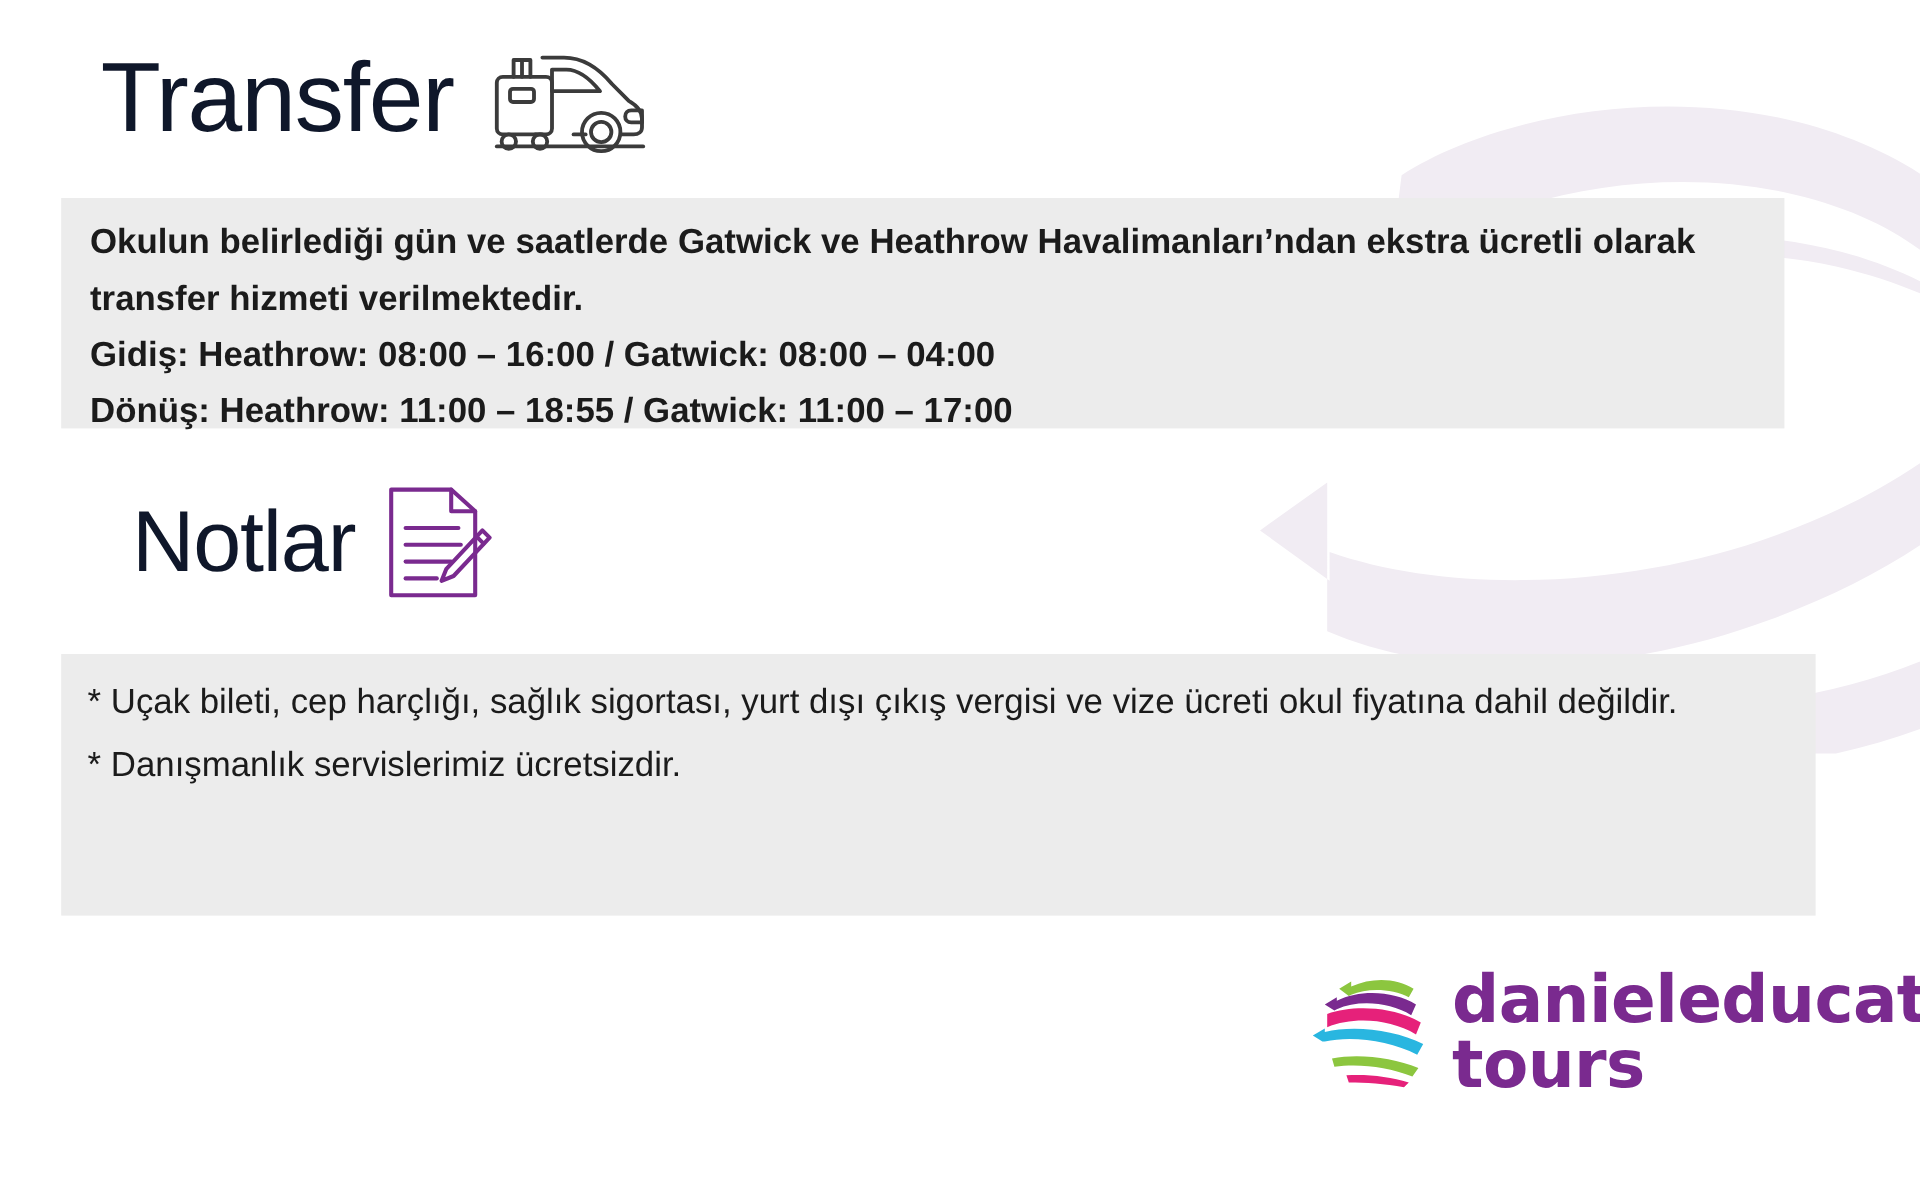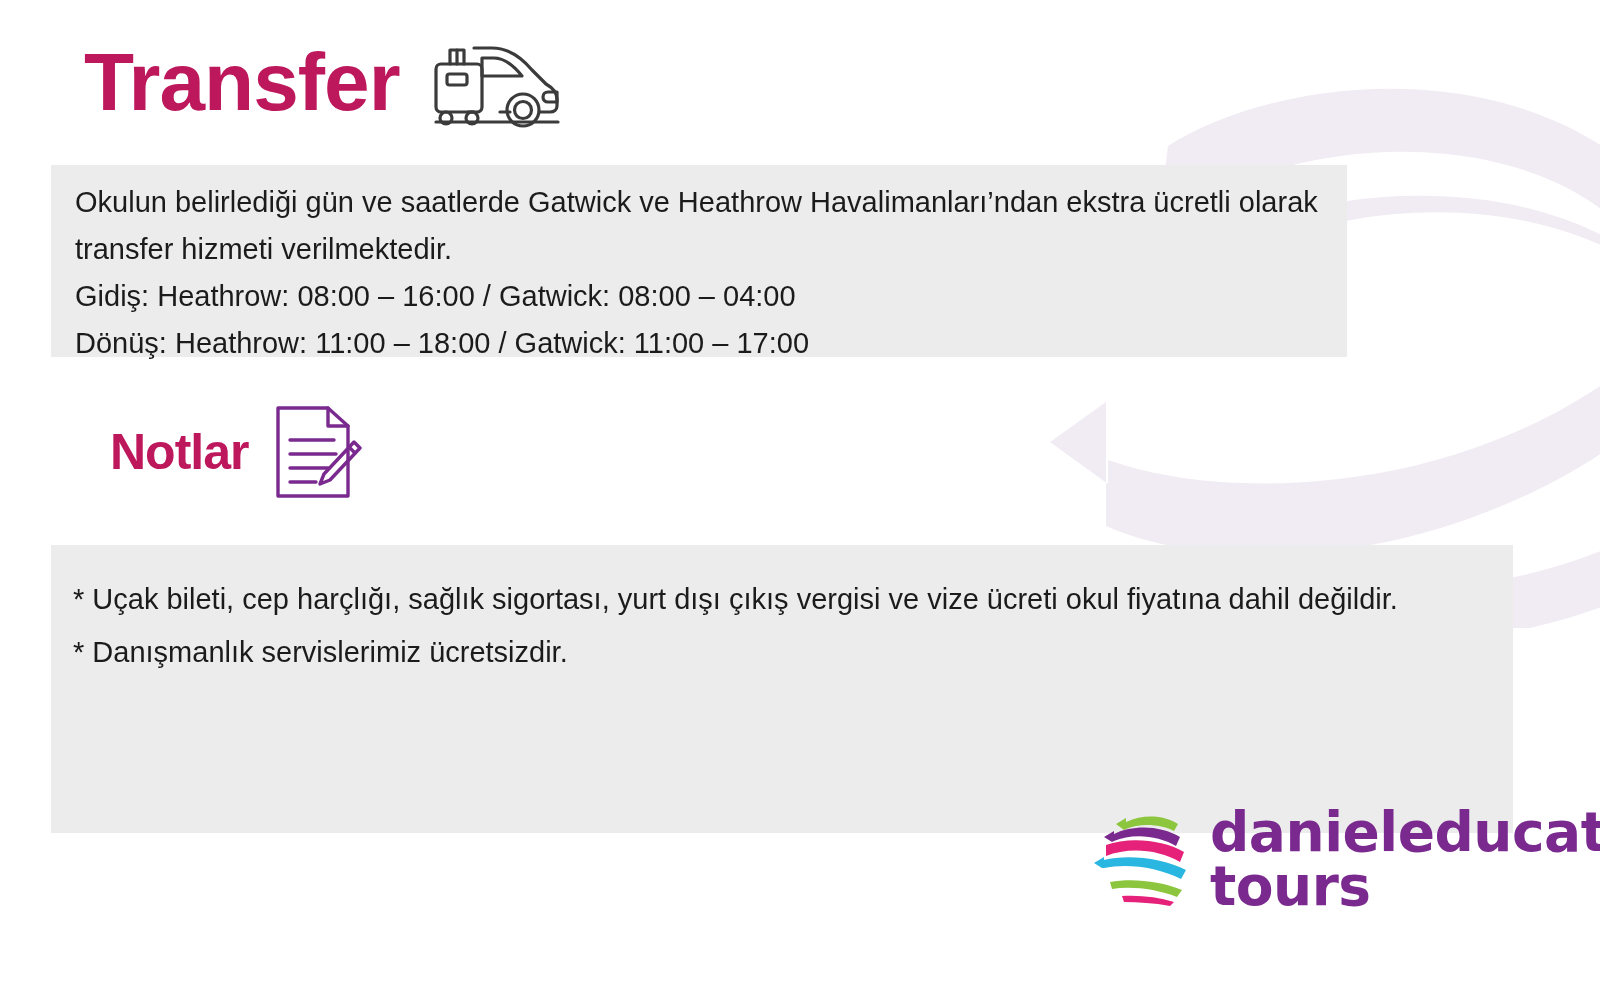--- a/index.html
+++ b/index.html
@@ -37,55 +37,56 @@
 
   
   .section-heading {
     position: absolute;
     display: flex;
     align-items: center;
     gap: 22px;
     white-space: nowrap;
   }
   .section-heading .heading-text {
-    color: #be185d;
-    font-weight: bold;
+    color: #0f172a;
+    font-weight: normal;
     font-size: 82px;
     line-height: 1;
     letter-spacing: -1px;
   }
   #heading-transfer { left: 84px; top: 36px; }
   #heading-notlar   { left: 110px; top: 402px; }
-  #heading-notlar .heading-text { font-size: 50px; }
+  #heading-notlar .heading-text { font-size: 72px; }
 
   .heading-icon {
     display: inline-flex;
     align-items: center;
     justify-content: center;
   }
 
   
   .panel {
     position: absolute;
     background: #ececec;
     box-sizing: border-box;
   }
   #panel-transfer {
     left: 51px;
     top: 165px;
-    width: 1296px;
+    width: 1436px;
     height: 192px;
     padding: 14px 24px 0 24px;
+    font-weight: bold;
   }
   #panel-notes {
     left: 51px;
     top: 545px;
     width: 1462px;
-    height: 288px;
-    padding: 28px 24px 0 22px;
+    height: 218px;
+    padding: 14px 24px 0 22px;
   }
 
   .panel p {
     margin: 0;
     color: #1b1b1b;
     font-size: 29px;
     line-height: 47px;
     font-family: "Liberation Sans", "DejaVu Sans", sans-serif;
   }
   #panel-notes p {
@@ -170,21 +171,21 @@
           <circle cx="24" cy="82" r="6"></circle>
           <circle cx="50" cy="82" r="6"></circle>
         </g>
       </svg>
     </span>
   </div>
 
   <div class="panel" id="panel-transfer">
     <p>Okulun belirlediği gün ve saatlerde Gatwick ve Heathrow Havalimanları’ndan ekstra ücretli olarak transfer hizmeti verilmektedir.</p>
     <p>Gidiş: Heathrow: 08:00 – 16:00 / Gatwick: 08:00 – 04:00</p>
-    <p>Dönüş: Heathrow: 11:00 – 18:00 / Gatwick: 11:00 – 17:00</p>
+    <p>Dönüş: Heathrow: 11:00 – 18:55 / Gatwick: 11:00 – 17:00</p>
   </div>
 
   <div class="section-heading" id="heading-notlar">
     <span class="heading-text">Notlar</span>
     <span class="heading-icon">
       <svg width="92" height="100" viewBox="0 0 92 100" xmlns="http://www.w3.org/2000/svg" aria-hidden="true">
         <g fill="none" stroke="#7a2a8f" stroke-width="3.4" stroke-linecap="round" stroke-linejoin="round">
 
           <path d="M8 6 H58 L78 24 V94 H8 Z"></path>
           <path d="M58 6 V24 H78"></path>

